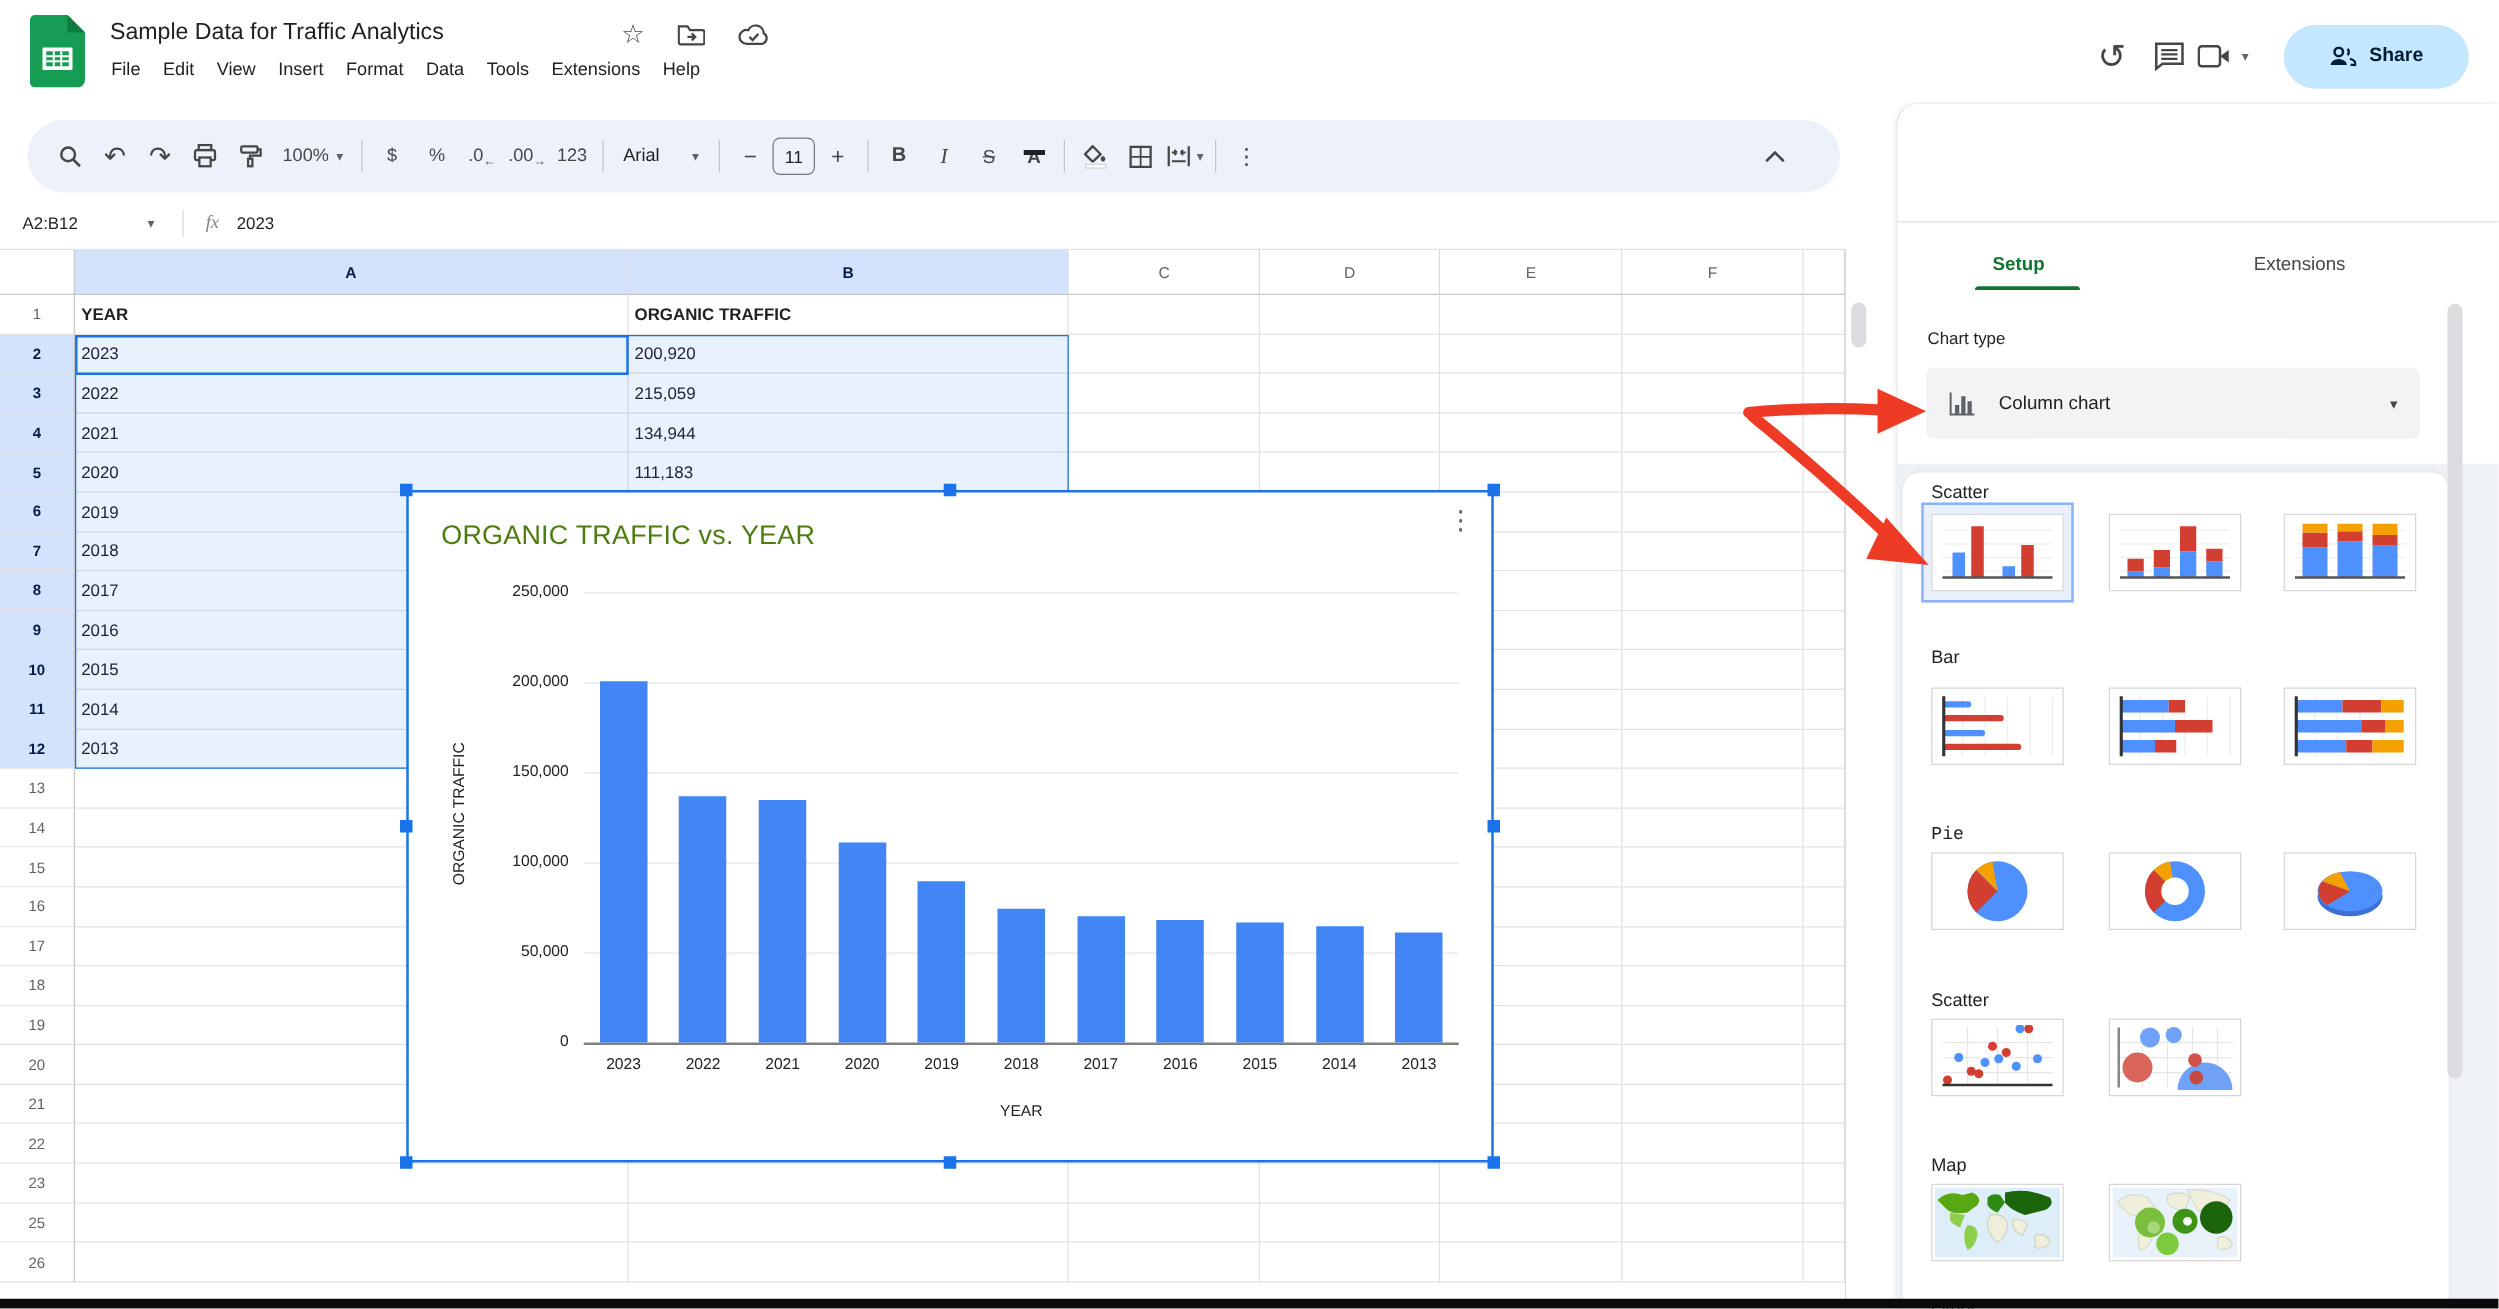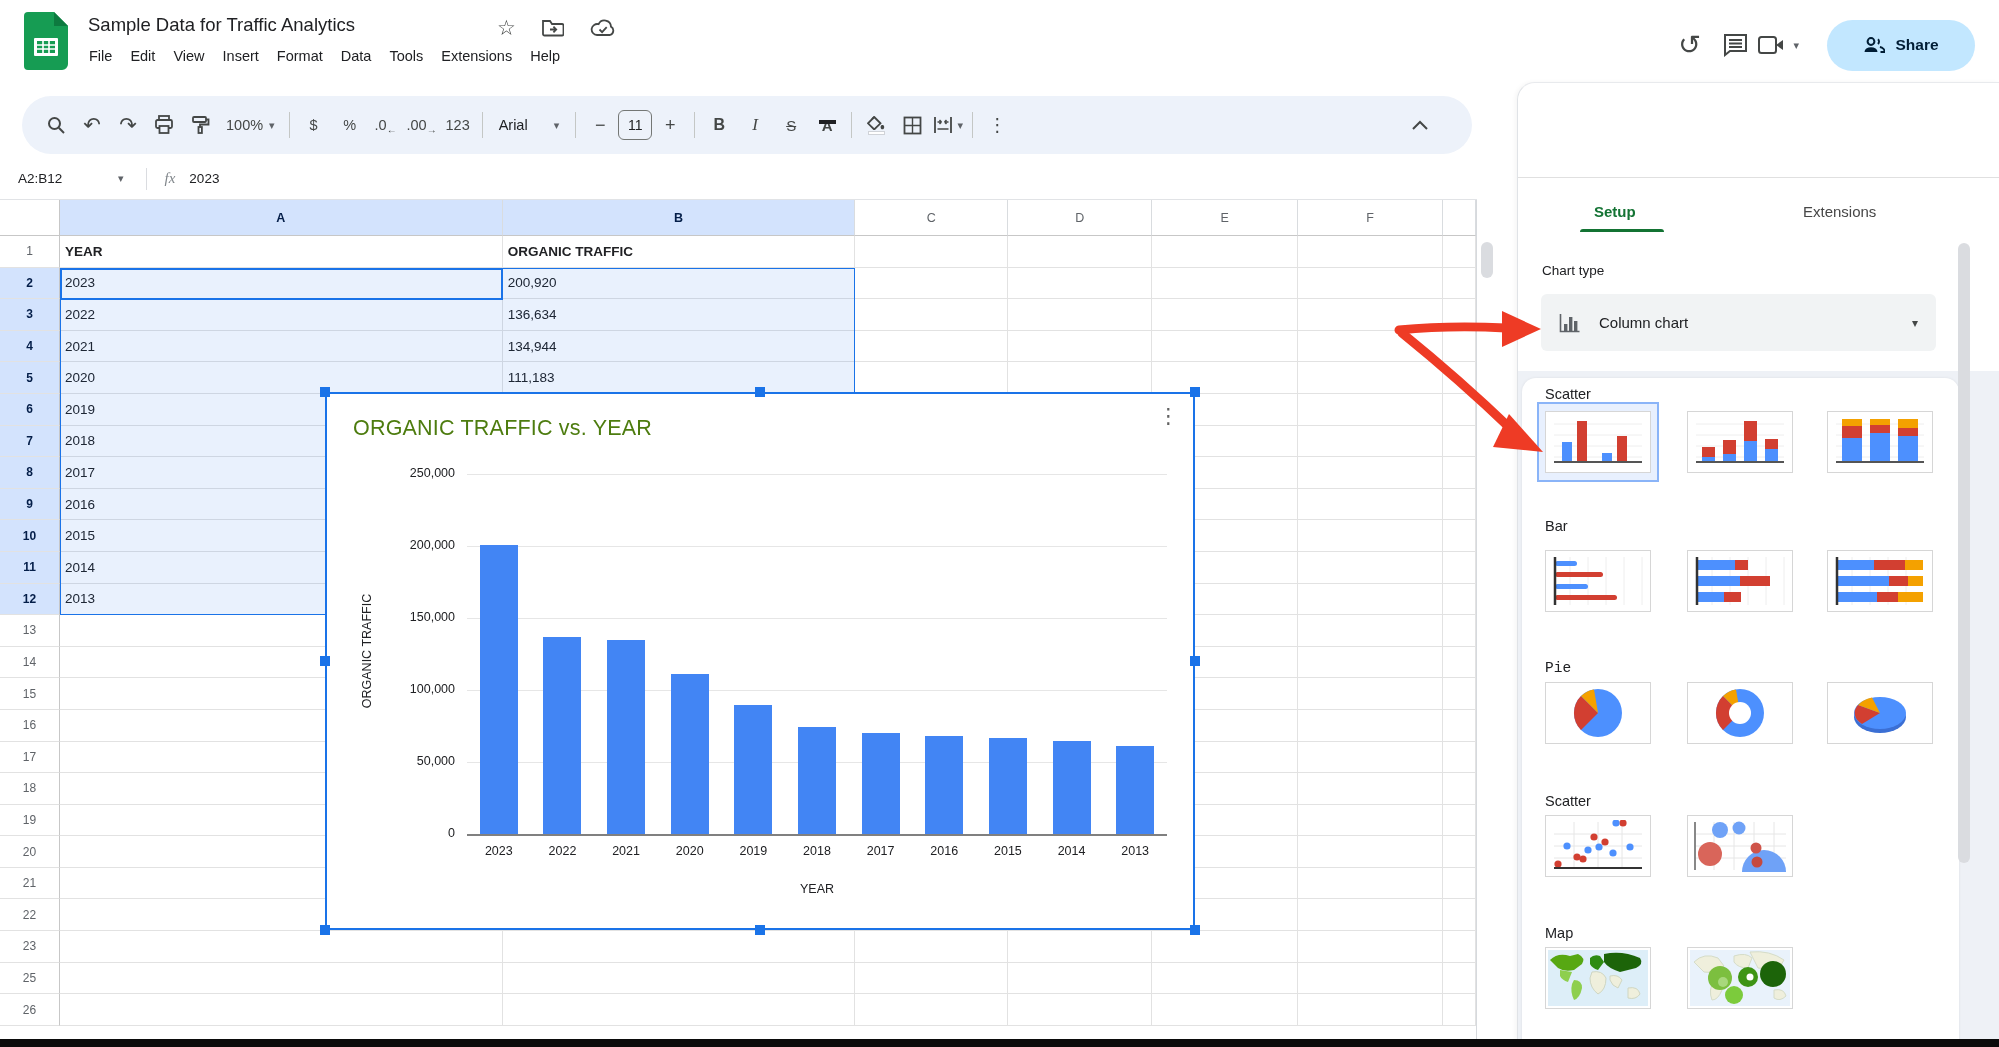--- a/index.html
+++ b/index.html
@@ -299,21 +299,21 @@
           <div class="cell" style="width: 353px;">200,920</div>
           <div class="cell" style="width: 153px;"></div>
           <div class="cell" style="width: 144px;"></div>
           <div class="cell" style="width: 146px;"></div>
           <div class="cell" style="width: 145px;"></div>
           <div class="cell" style="width: 33px;"></div>
         </div>
         <div class="g-row" style="height: 31.6px;">
           <div class="rowhead sel">3</div>
           <div class="cell" style="width: 443px;">2022</div>
-          <div class="cell" style="width: 353px;">136,634</div>
+          <div class="cell" style="width: 353px;">215,059</div>
           <div class="cell" style="width: 153px;"></div>
           <div class="cell" style="width: 144px;"></div>
           <div class="cell" style="width: 146px;"></div>
           <div class="cell" style="width: 145px;"></div>
           <div class="cell" style="width: 33px;"></div>
         </div>
         <div class="g-row" style="height: 31.6px;">
           <div class="rowhead sel">4</div>
           <div class="cell" style="width: 443px;">2021</div>
           <div class="cell" style="width: 353px;">134,944</div>

